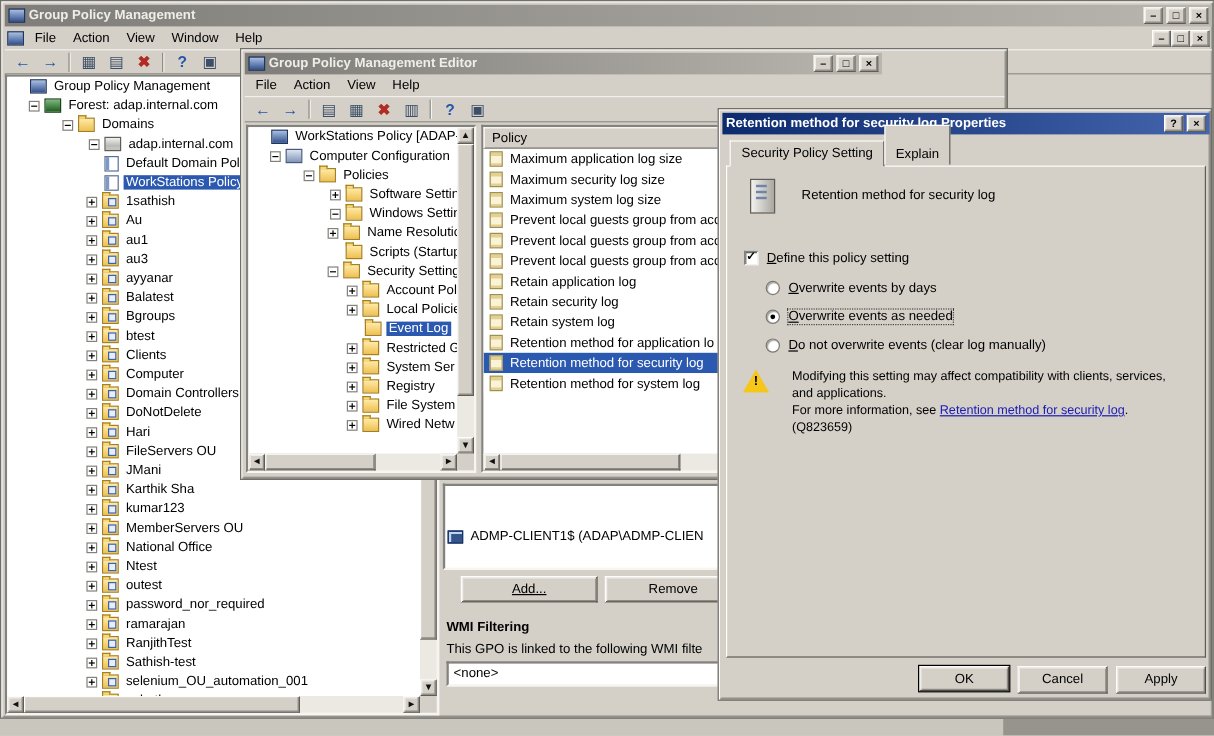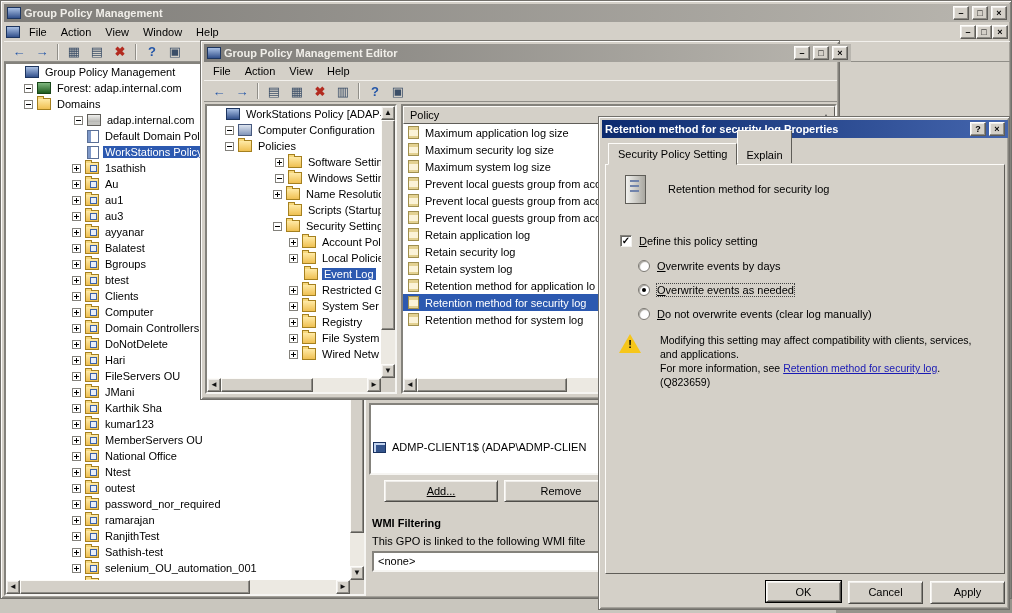--- a/index.html
+++ b/index.html
@@ -18,21 +18,21 @@
   .mitem{padding:3px 7px;}
   .toolbar{position:absolute;display:flex;align-items:center;gap:1px;padding:0 4px;
            border-top:1px solid #f2f0ec;border-bottom:1px solid #908e88;}
   .ti{width:22px;height:19px;display:flex;align-items:center;justify-content:center;font-size:13px;color:#3c4f68;}
   .ti.blue{color:#2456a8;font-weight:bold;}
   .ti.red{color:#b32b20;font-weight:bold;}
   .tsep{width:2px;height:16px;border-left:1px solid #908e88;border-right:1px solid #f6f4f0;margin:0 3px;flex:none;}
   .pane{position:absolute;background:#fff;border:2px solid;border-color:#84827c #f6f5f2 #f6f5f2 #84827c;}
   .rows{position:absolute;overflow:hidden;background:#fff;}
   .trow{height:16px;display:flex;align-items:center;white-space:nowrap;}
-  .l0{padding-left:4px;}.l1{padding-left:18px;}.l2{padding-left:18px;align-items:center;}.l3{padding-left:68px;}.l4{padding-left:66px;}.l5{padding-left:82px;}
+  .l0{padding-left:4px;}.l1{padding-left:18px;}.l2{padding-left:46px;align-items:center;}.l3{padding-left:68px;}.l4{padding-left:66px;}.l5{padding-left:82px;}
   .exp{width:9px;height:9px;flex:none;border:1px solid #83817b;background:#fff;margin-right:4px;position:relative;}
   .exp::before{content:"";position:absolute;left:1px;right:1px;top:3px;height:1px;background:#000;}
   .exp.p::after{content:"";position:absolute;top:1px;bottom:1px;left:3px;width:1px;background:#000;}
   .nox{width:15px;flex:none;}
   .ic{width:14px;height:12px;flex:none;margin-right:4px;}
   .wic{width:14px;height:12px;flex:none;}
   .ic-console{background:linear-gradient(#a9c0e4,#33518c);border:1px solid #1d355f;}
   .ic-config{background:linear-gradient(#dde4ef,#8296ba);border:1px solid #47597e;}
   .ic-forest{background:linear-gradient(#7fb87f,#1f5c1f);border:1px solid #174517;}
   .ic-domain{background:linear-gradient(#f0f0ee,#9b9b97);border:1px solid #5f5d58;box-shadow:inset 0 -3px 0 #c3c3bf;}
@@ -309,21 +309,21 @@
   <div class="btn" style="left:383px;top:479px;width:114px;height:22px;line-height:20px;text-decoration:underline;">Add...</div>
   <div class="btn" style="left:503px;top:479px;width:114px;height:22px;line-height:20px;">Remove</div>
   <div class="abs" style="left:371px;top:516px;font-weight:bold;">WMI Filtering</div>
   <div class="abs" style="left:371px;top:534px;white-space:nowrap;">This GPO is linked to the following WMI filte</div>
   <div class="pane" style="left:371px;top:550px;width:248px;height:21px;">
     <span class="abs" style="left:4px;top:2px;">&lt;none&gt;</span>
   </div>
 </div>
 
 <div class="frame" id="editor-window" style="left:200px;top:40px;width:640px;height:360px;">
-  <div class="tb tb-inactive" style="left:3px;top:3px;width:647px;">
+  <div class="tb tb-inactive" style="left:3px;top:3px;width:531px;">
     <span class="wic ic-console"></span>
     <span>Group Policy Management Editor</span>
     <span class="sp"></span>
     <span class="tbtn">–</span>
     <span class="tbtn">□</span>
     <span class="tbtn">×</span>
   </div>
   <div class="menubar" style="left:3px;top:21px;width:633px;height:18px;">
     <span class="mitem">File</span>
     <span class="mitem">Action</span>
@@ -498,21 +498,21 @@
         </div>
     </div>
     <div class="sb" style="left:0;bottom:0;right:0;height:14px;">
       <div class="sbtn" style="left:0;top:0;">◄</div>
       <div class="sth" style="left:14px;top:0;width:150px;height:14px;"></div>
       <div class="sbtn" style="right:0;top:0;">►</div>
     </div>
   </div>
 </div>
 
-<div class="frame" id="dialog" style="left:598px;top:116px;width:412px;height:494px;">
+<div class="frame" id="dialog" style="left:598px;top:90px;width:412px;height:494px;">
   <div class="tb tb-active" style="left:3px;top:3px;width:406px;">
     <span>Retention method for security log Properties</span>
     <span class="sp"></span>
     <span class="tbtn">?</span>
     <span class="tbtn">×</span>
   </div>
 
   <div class="tabs" style="left:9px;top:26px;height:22px;">
     <span class="tab">Security Policy Setting</span>
     <span class="tab off">Explain</span>

